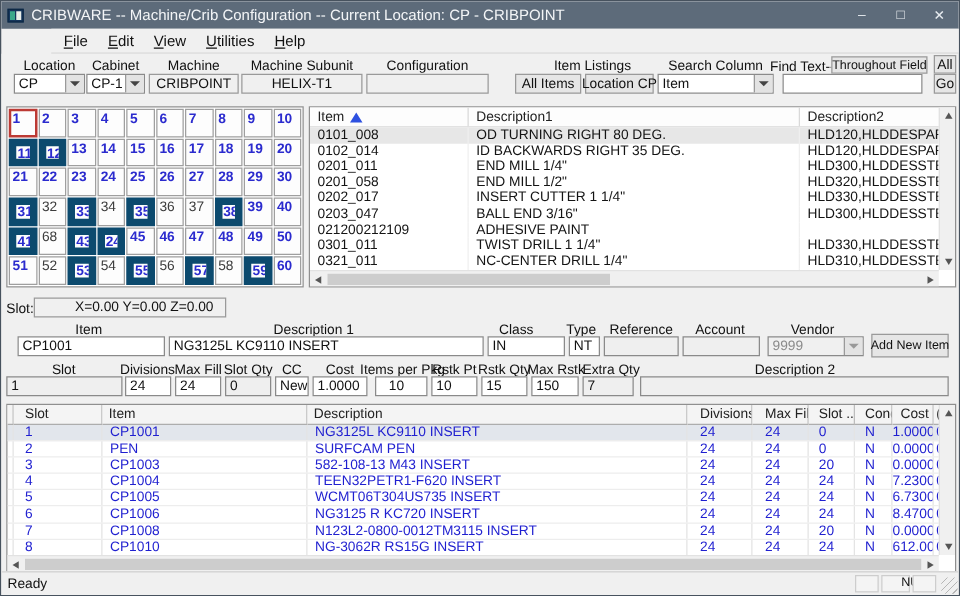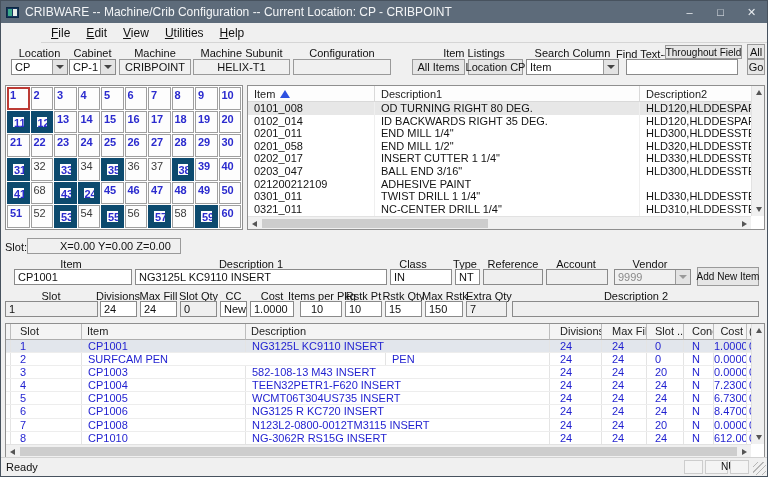--- a/index.html
+++ b/index.html
@@ -360,22 +360,22 @@
             <span class="st-c s3">24</span>
             <span class="st-c s4">24</span>
             <span class="st-c s5">0</span>
             <span class="st-c s6">N</span>
             <span class="st-c s7">1.0000</span>
             <span class="st-c s8">0</span>
           </div>
           <div class="st-row">
             <span class="st-c g0"></span>
             <span class="st-c s0">2</span>
+            <span class="st-c s1">PEN</span>
             <span class="st-c s2">SURFCAM PEN</span>
-            <span class="st-c s1">PEN</span>
             <span class="st-c s3">24</span>
             <span class="st-c s4">24</span>
             <span class="st-c s5">0</span>
             <span class="st-c s6">N</span>
             <span class="st-c s7">0.0000</span>
             <span class="st-c s8">0</span>
           </div>
           <div class="st-row">
             <span class="st-c g0"></span>
             <span class="st-c s0">3</span>

